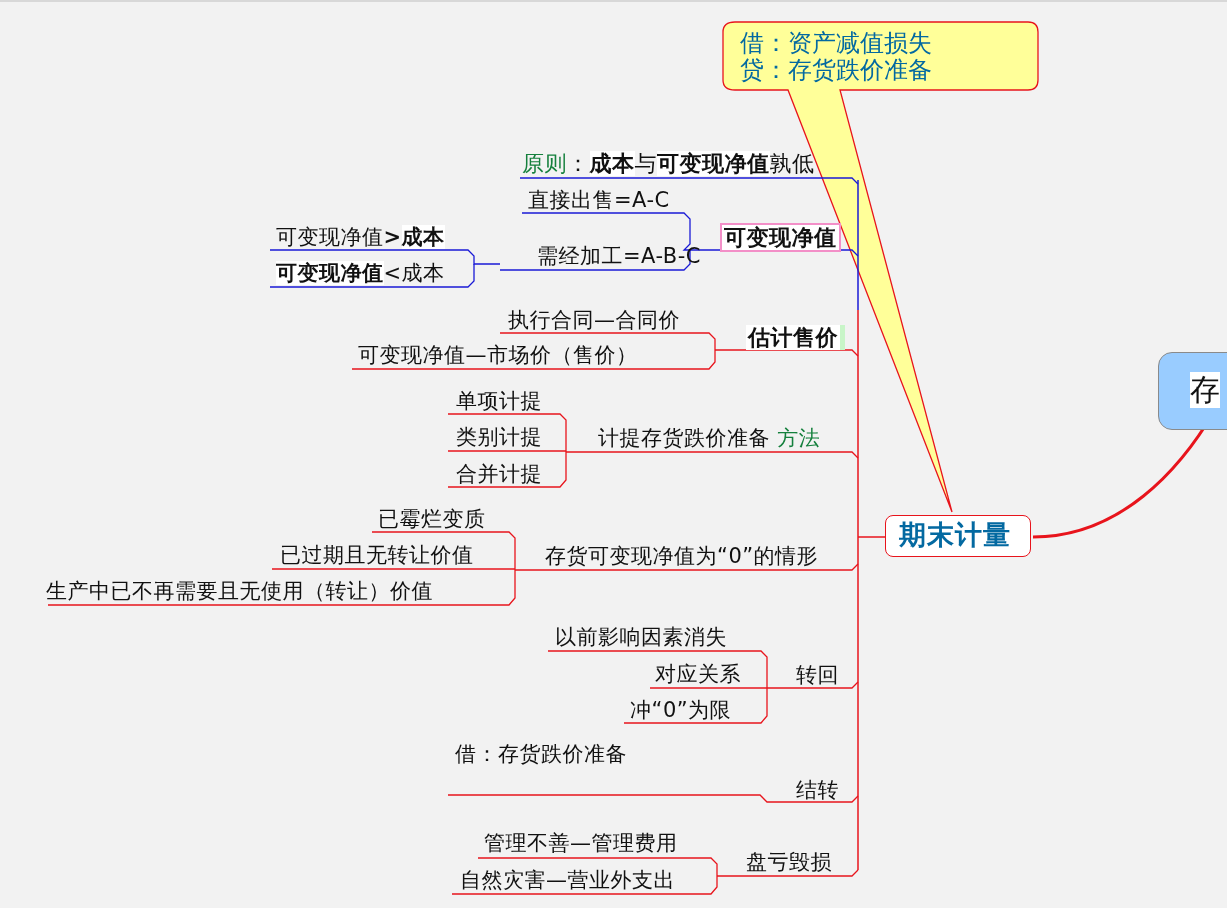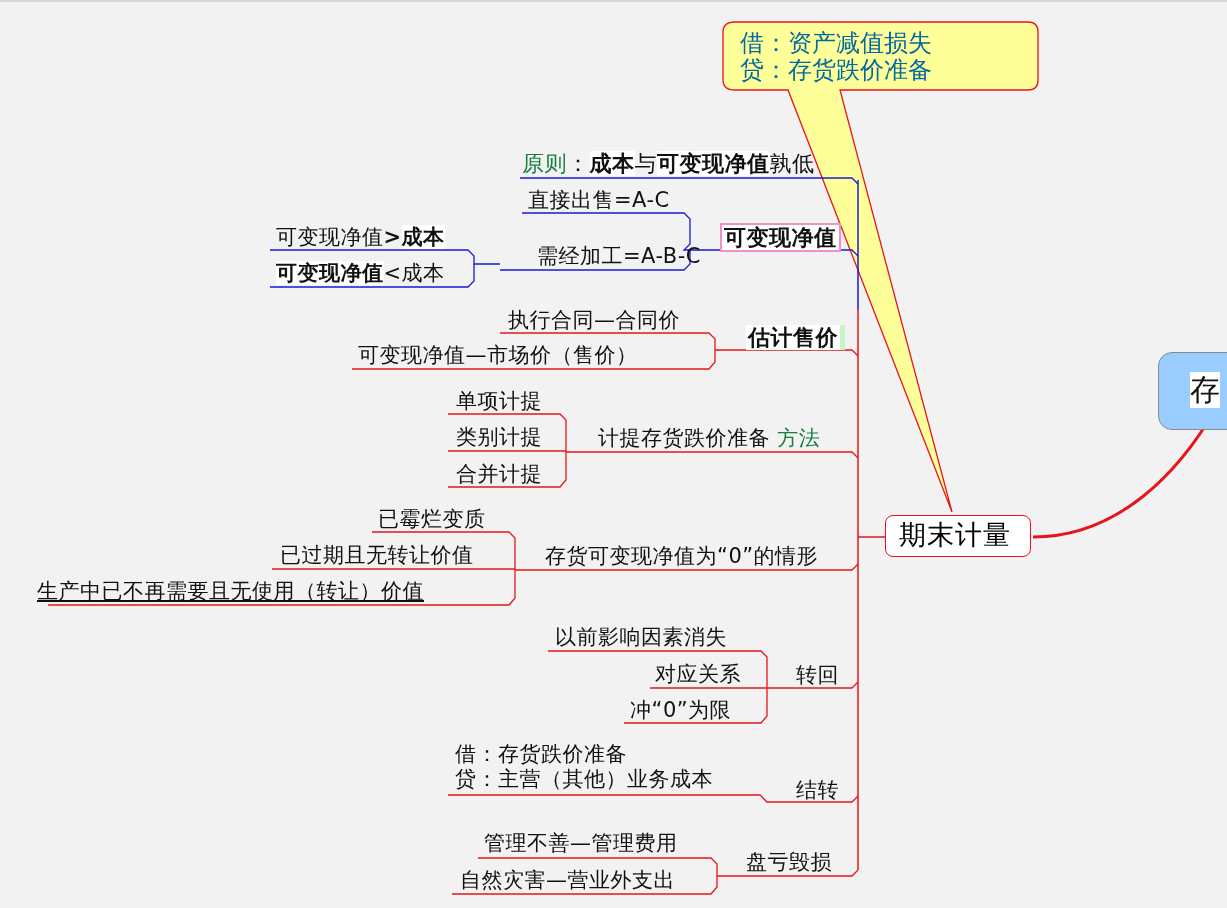--- a/index.html
+++ b/index.html
@@ -17,21 +17,21 @@
   .callout-text { position:absolute; left:740px; top:30px; font-size:24px; line-height:27px; color:#0369a1; white-space:nowrap; }
   .central {
     position:absolute; left:1158px; top:352px; width:120px; height:78px;
     background:#99ccff; border:1.5px solid #8a8a8a; border-radius:14px; box-sizing:border-box;
   }
   .central-text { position:absolute; left:1190px; top:372px; font-size:30px; line-height:36px; background:#fff; color:#111; }
   .branch-node {
     position:absolute; left:885px; top:515px; width:146px; height:42px;
     border:1.5px solid #e8141c; border-radius:8px; background:#fff; box-sizing:border-box;
   }
-  .branch-text { position:absolute; left:899px; top:518px; font-size:27px; line-height:34px; color:#000000; letter-spacing:1px; }
+  .branch-text { position:absolute; left:899px; top:518px; font-size:27px; line-height:34px; color:#0369a1; letter-spacing:1px;font-weight:bold; }
   .pinkbox { outline:2px solid #f38fc8; background:#fff; padding:0 2px; }
   .greenbox { background:#ffffff; border-right:5px solid #c8f5c8; padding:0 2px; }
 </style>
 </head>
 <body>
 
 <div class="topline"></div>
 
 <svg class="lines" xmlns="http://www.w3.org/2000/svg">
 
@@ -106,28 +106,27 @@
 <div class="t" style="left:598px;top:425px;">
   <span>计提存货跌价准备 </span><span class="red">方法</span>
 </div>
 <div class="t" style="left:456px;top:388px;">单项计提</div>
 <div class="t" style="left:456px;top:424px;">类别计提</div>
 <div class="t" style="left:456px;top:461px;">合并计提</div>
 
 <div class="t" style="left:545px;top:543px;">存货可变现净值为“0”的情形</div>
 <div class="t" style="left:378px;top:506px;">已霉烂变质</div>
 <div class="t" style="left:280px;top:542px;">已过期且无转让价值</div>
-<div class="t" style="left:37px;top:578px;text-decoration:underline;">生产中已不再需要且无使用（转让）价值</div>
+<div class="t" style="left:46px;top:578px;">生产中已不再需要且无使用（转让）价值</div>
 
 <div class="t" style="left:796px;top:662px;">转回</div>
 <div class="t" style="left:555px;top:624px;">以前影响因素消失</div>
 <div class="t" style="left:655px;top:661px;">对应关系</div>
 <div class="t" style="left:630px;top:697px;">冲“0”为限</div>
 
 <div class="t" style="left:796px;top:777px;">结转</div>
 <div class="t" style="left:455px;top:742px;line-height:25px;">
   <div>借：存货跌价准备</div>
-  <div>贷：主营（其他）业务成本</div>
 </div>
 
 <div class="t" style="left:746px;top:849px;">盘亏毁损</div>
 <div class="t" style="left:484px;top:830px;">管理不善—管理费用</div>
 <div class="t" style="left:460px;top:867px;">自然灾害—营业外支出</div>
 
 </body></html>

